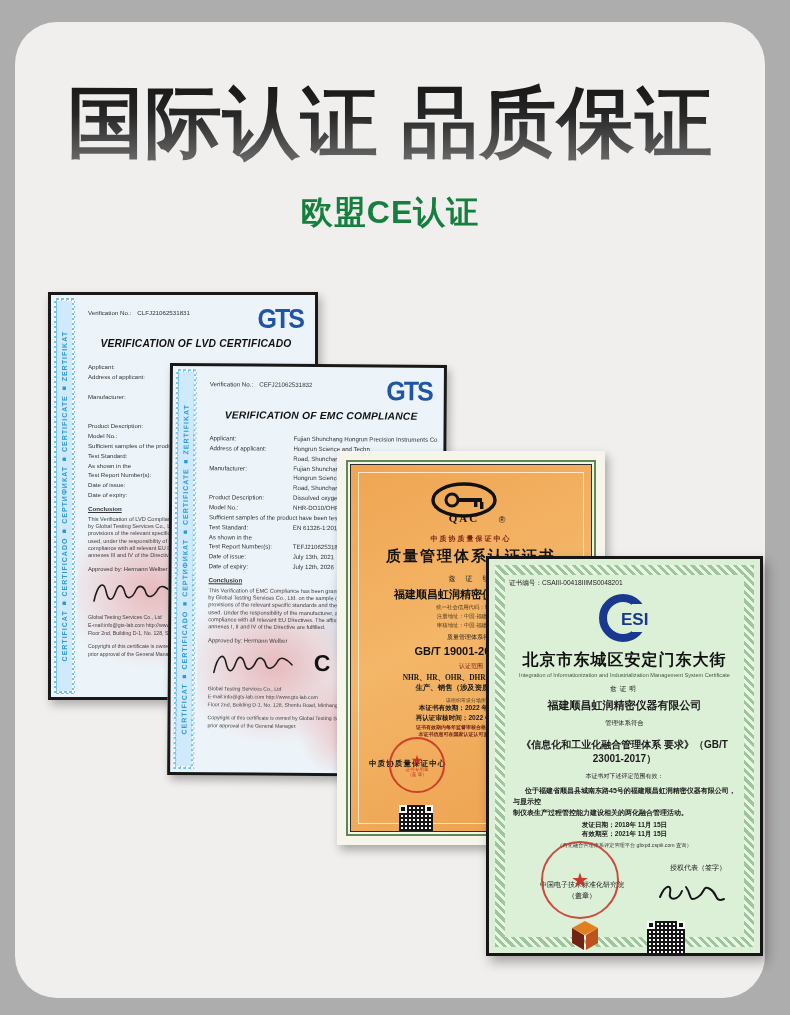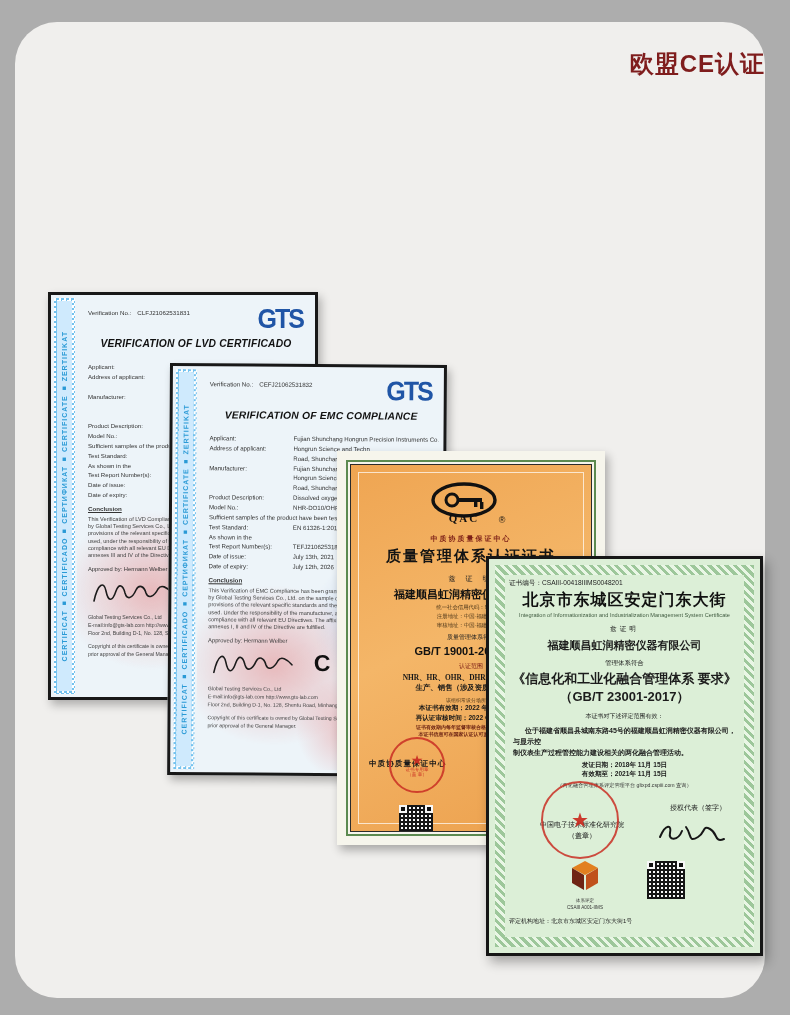--- a/index.html
+++ b/index.html
@@ -19,21 +19,21 @@
     font-size:77px;font-weight:900;letter-spacing:1px;line-height:1.1;
     color:#242424;
   }
   @supports ((-webkit-background-clip:text) or (background-clip:text)){
     .title{
       background:linear-gradient(180deg,#161616 0%,#262626 40%,#6e6e6e 100%);
       -webkit-background-clip:text;background-clip:text;color:transparent;
     }
   }
   .sub1{margin-top:24px;text-align:center;font-size:24px;font-weight:600;color:#141414;letter-spacing:1px;}
-  .sub2{margin-top:26px;text-align:right;font-size:24px;font-weight:600;color:#7f1d1d;letter-spacing:1px;}
+  .sub2{margin-top:26px;text-align:center;font-size:32px;font-weight:600;color:#15803d;letter-spacing:1px;}
 
   
   .cert{position:absolute;box-sizing:border-box;}
 
   
   .gc{
     background:#edf4f9;border:3px solid #181818;overflow:hidden;
     box-shadow:3px 5px 9px rgba(0,0,0,.28);
   }
   .cert-lvd{left:48px;top:292px;width:270px;height:408px;z-index:1;}
@@ -144,21 +144,21 @@
     border-image:repeating-linear-gradient(45deg,#9dc79a 0 3px,#e9f6e5 3px 6px) 10;
   }
   .esi-content{position:absolute;inset:16px 20px;text-align:center;color:#1c1c1c;}
   .esi-no{margin-top:4px;text-align:left;font-size:6.6px;color:#222;}
   .esi-logo{margin-top:4px;}
   .esi-title{margin-top:2px;font-size:16px;font-weight:900;color:#101010;letter-spacing:1px;}
   .esi-sub{margin-top:1px;font-size:5.6px;color:#3f5a3f;}
   .esi-attest{margin-top:7px;font-size:6.6px;letter-spacing:3px;}
   .esi-company{margin-top:4px;font-size:11px;font-weight:800;font-family:"Liberation Serif","DejaVu Serif",serif;}
   .esi-conform{margin-top:6px;font-size:6.4px;}
-  .esi-std{margin-top:2px;font-size:13px;font-weight:700;}
+  .esi-std{margin-top:10px;font-size:10px;font-weight:700;}
   .esi-scopeintro{margin-top:6px;font-size:6px;}
   .esi-scope{margin-top:3px;text-align:left;font-size:7px;font-weight:700;line-height:1.55;padding:0 4px;}
   .esi-scope.first{text-indent:12px;margin-top:5px;}
   .esi-date{margin-top:2px;font-size:6.6px;font-weight:700;}
   .esi-query{margin-top:3px;font-size:5.2px;color:#333;}
   .esi-stamprow{position:relative;margin-top:4px;height:62px;}
   .esi-orgtext{position:absolute;left:18px;top:26px;font-size:7px;color:#1a1a1a;width:110px;text-align:center;line-height:1.6;}
   .esi-stamp{left:32px;top:-12px;width:78px;height:78px;border-width:2.5px;}
   .esi-stamp .star{font-size:20px;line-height:1;}
   .esi-auth{position:absolute;right:14px;top:10px;font-size:7px;color:#1a1a1a;}
@@ -166,20 +166,21 @@
   .esi-logorow{position:relative;margin-top:4px;height:52px;}
   .esi-cube{position:absolute;left:52px;top:0;text-align:center;width:48px;}
   .esi-cubecap{font-size:4.6px;color:#333;line-height:1.4;margin-top:1px;}
   .esi-qr{left:138px;top:2px;width:38px;height:38px;}
   .esi-addr{margin-top:6px;text-align:left;font-size:6px;color:#222;}
 </style>
 </head>
 <body>
 
 <div class="card">
+  <div class="title">国际认证 品质保证</div>
   <div class="sub2">欧盟CE认证</div>
 </div>
 
 <div class="cert gc cert-lvd">
   <div class="map"></div>
   <div class="band">
     <span>CERTIFICAT ■ CERTIFICADO ■ СЕРТИФИКАТ ■ CERTIFICATE ■ ZERTIFIKAT</span>
   </div>
   <div class="content">
     <div class="gts-logo">GTS</div>
@@ -420,20 +421,27 @@
     </div>
   </div>
 </div>
 
 <div class="cert cert-esi">
   <div class="esi-frame"></div>
   <div class="esi-content">
     <div class="esi-no">
       <span>证书编号：</span><span>CSAIII-00418IIIMS0048201</span>
     </div>
+    <div class="esi-logo">
+      <svg width="58" height="52" viewBox="0 0 58 52">
+        <circle cx="27" cy="26" r="20" fill="none" stroke="#18398f" stroke-width="8"></circle>
+        <rect x="36" y="12" width="22" height="28" fill="#dcefd7"></rect>
+        <text x="25" y="33" text-anchor="start" font-size="17" font-weight="bold" fill="#18398f" font-family="Liberation Sans, sans-serif" letter-spacing="0">ESI</text>
+      </svg>
+    </div>
     <div class="esi-title">北京市东城区安定门东大街</div>
     <div class="esi-sub">Integration of Informationization and Industrialization Management System Certificate</div>
     <div class="esi-attest">兹证明</div>
     <div class="esi-company">福建顺昌虹润精密仪器有限公司</div>
     <div class="esi-conform">管理体系符合</div>
     <div class="esi-std">《信息化和工业化融合管理体系 要求》（GB/T 23001-2017）</div>
     <div class="esi-scopeintro">本证书对下述评定范围有效：</div>
     <div class="esi-scope first">位于福建省顺昌县城南东路45号的福建顺昌虹润精密仪器有限公司，与显示控</div>
     <div class="esi-scope" style="margin-top:0;">制仪表生产过程管控能力建设相关的两化融合管理活动。</div>
     <div class="esi-date">发证日期：2018年 11月 15日</div>

